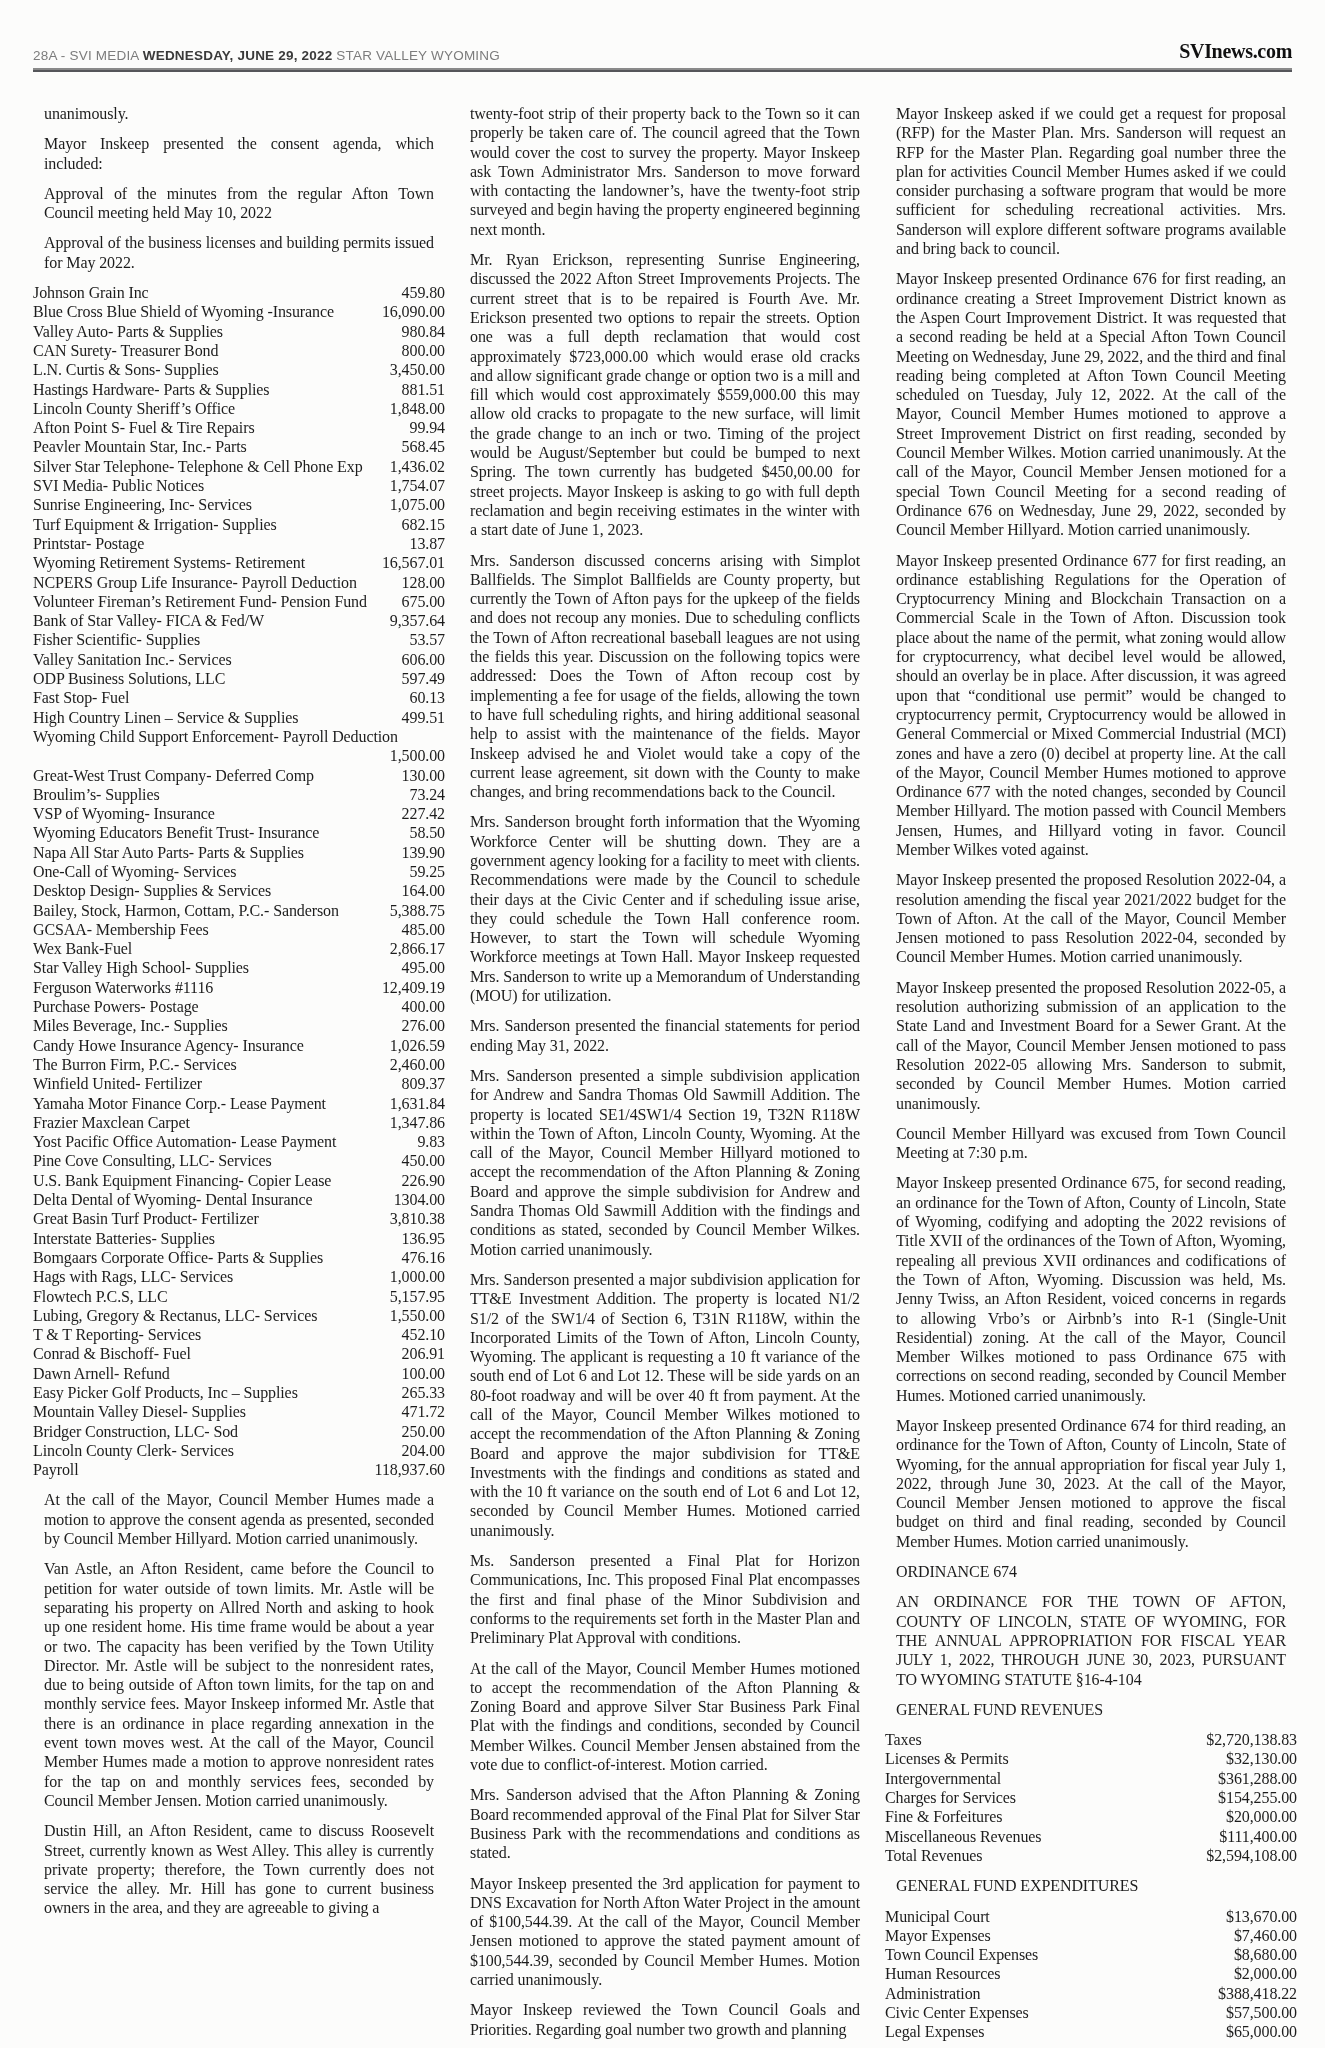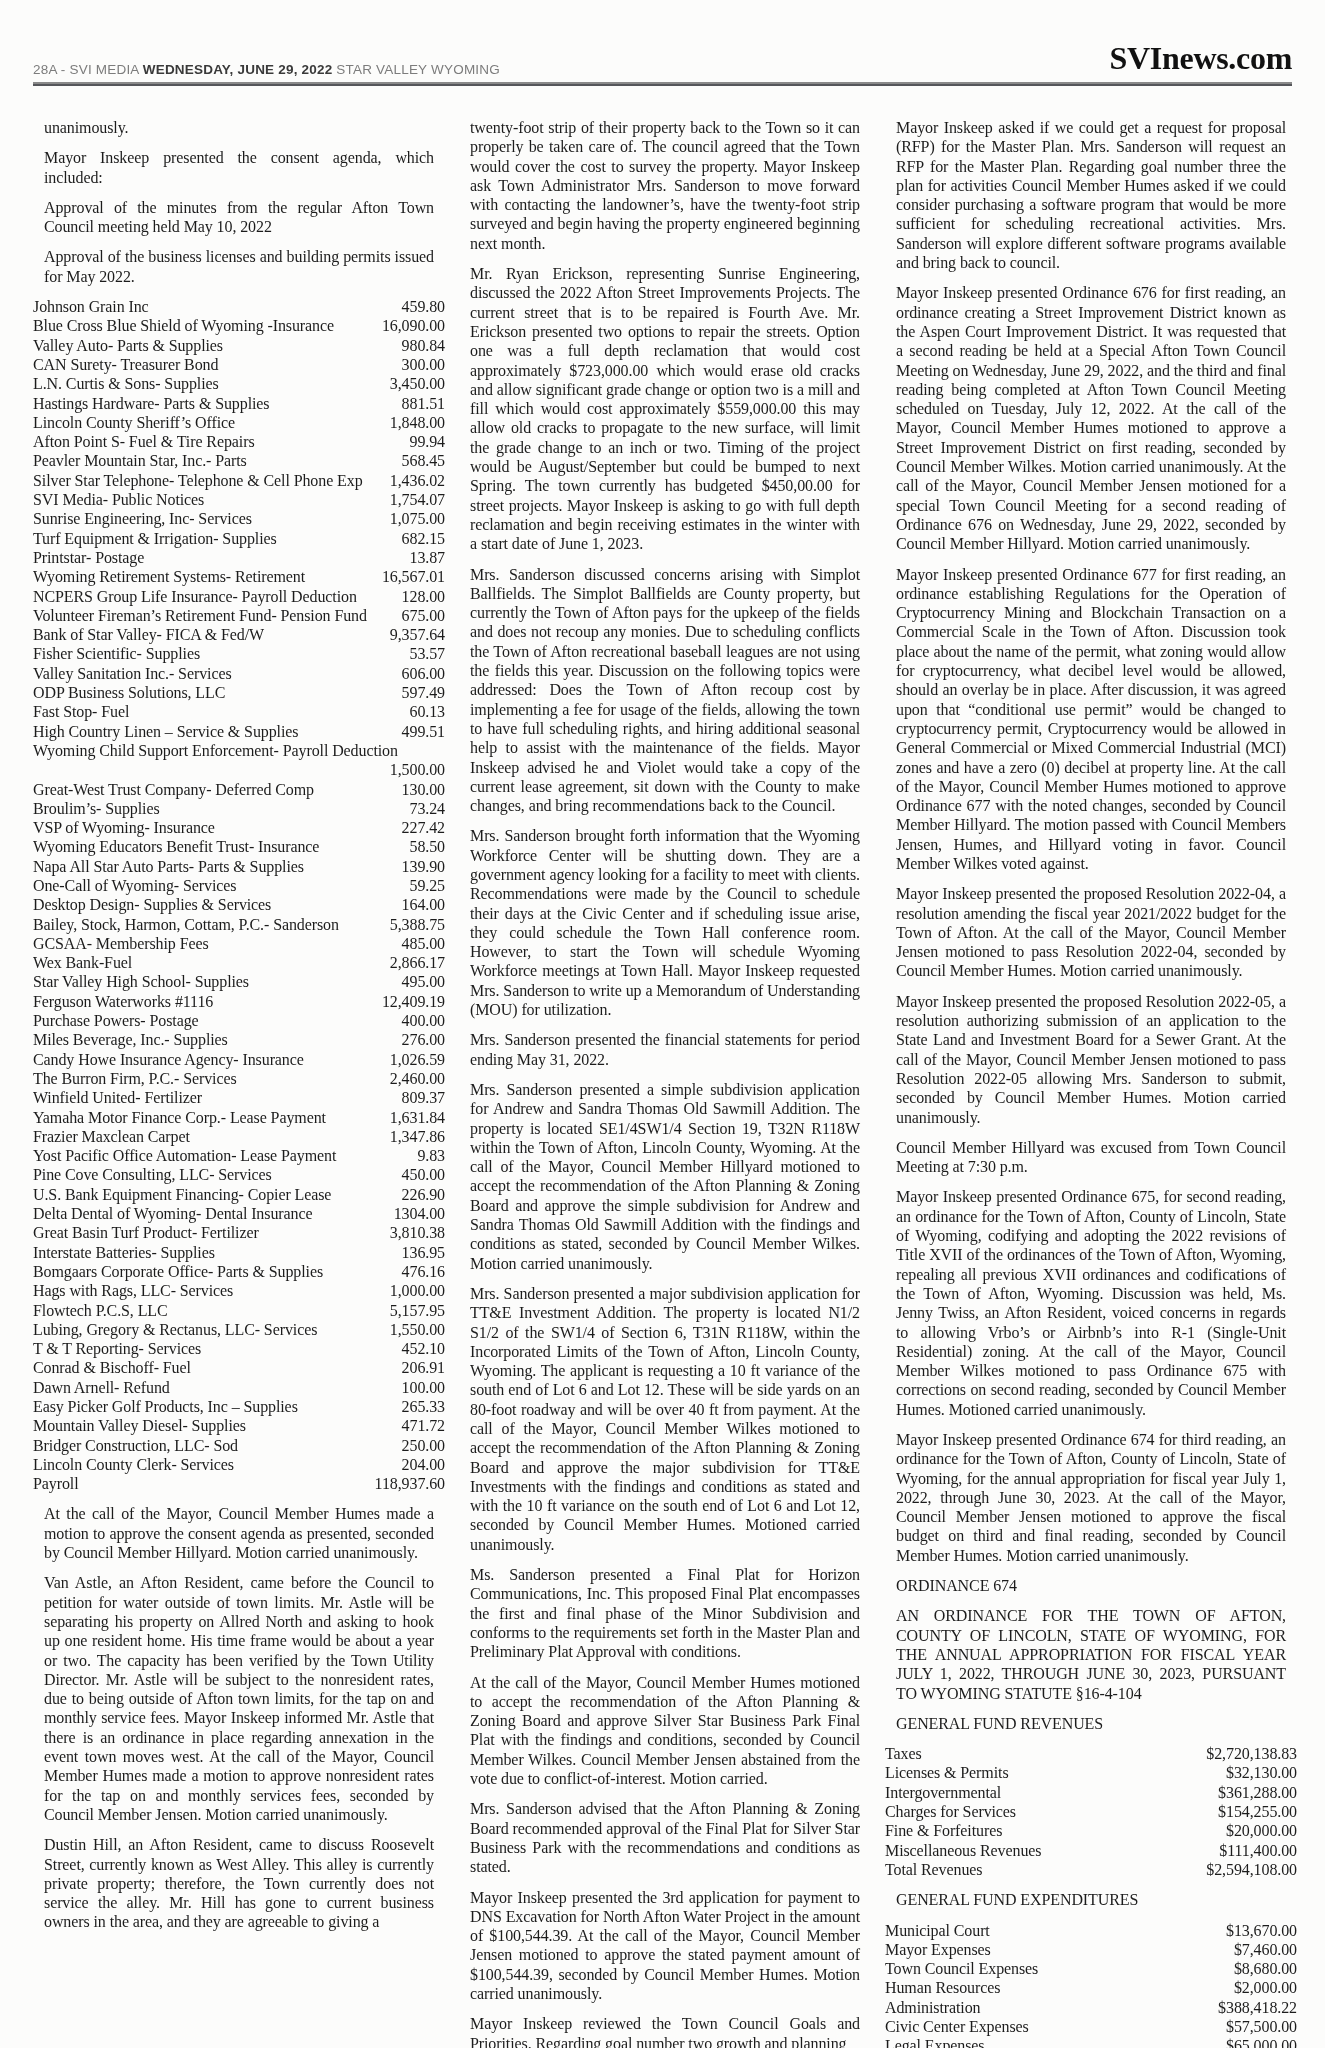--- a/index.html
+++ b/index.html
@@ -24,21 +24,21 @@
     font-family: "Liberation Sans", sans-serif;
     font-size: 13.5px;
     letter-spacing: 0.2px;
     color: #7c7c7c;
     white-space: nowrap;
   }
   .masthead-left .date { font-weight: bold; color: #3a3a3a; }
   .site-logo {
     font-family: "Liberation Serif", serif;
     font-weight: bold;
-    font-size: 32px;
+    font-size: 20px;
     color: #111;
     letter-spacing: -0.3px;
   }
   .rule {
     margin: 5px 33px 0 33px;
     height: 0;
     border-top: 2px solid #8a8a8a;
     border-bottom: 2px solid #55565a;
   }
   .columns {
@@ -92,21 +92,21 @@
         <div class="bill">
           <span class="bill-name">Blue Cross Blue Shield of Wyoming -Insurance</span>
           <span class="bill-amt">16,090.00</span>
         </div>
         <div class="bill">
           <span class="bill-name">Valley Auto- Parts &amp; Supplies</span>
           <span class="bill-amt">980.84</span>
         </div>
         <div class="bill">
           <span class="bill-name">CAN Surety- Treasurer Bond</span>
-          <span class="bill-amt">300.00</span>
+          <span class="bill-amt">800.00</span>
         </div>
         <div class="bill">
           <span class="bill-name">L.N. Curtis &amp; Sons- Supplies</span>
           <span class="bill-amt">3,450.00</span>
         </div>
         <div class="bill">
           <span class="bill-name">Hastings Hardware- Parts &amp; Supplies</span>
           <span class="bill-amt">881.51</span>
         </div>
         <div class="bill">

